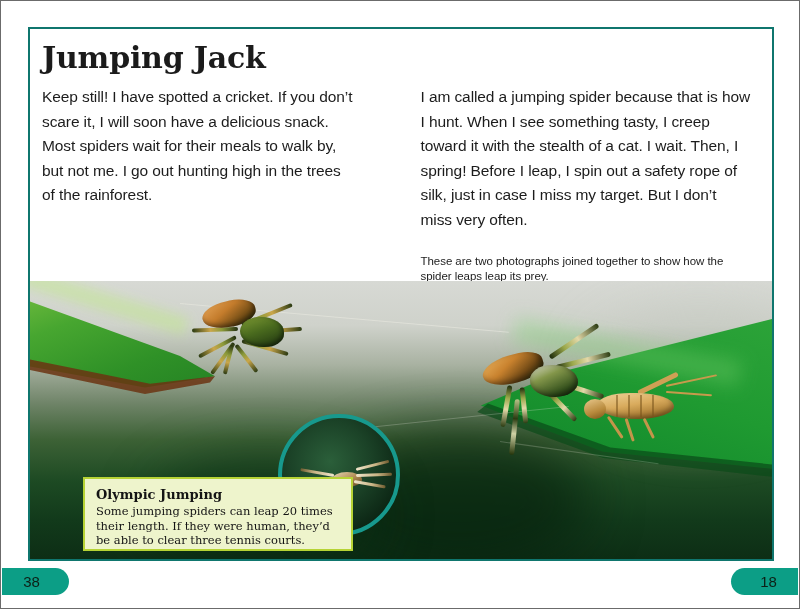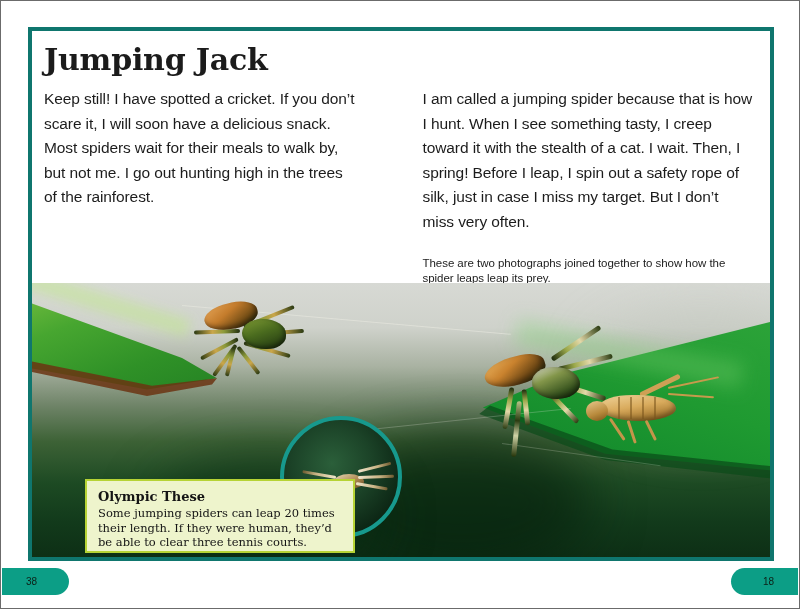--- a/index.html
+++ b/index.html
@@ -26,21 +26,21 @@
     border-bottom: 1px solid #6b6b6b;
   }
 
   
   #content-frame {
     position: absolute;
     left: 27px;
     top: 26px;
     width: 746px;
     height: 534px;
-    border: 4px solid #0f766e;
+    border: 2px solid #0f766e;
     box-sizing: border-box;
     background: #ffffff;
     overflow: hidden;
   }
 
   
   #text-area {
     position: absolute;
     left: 0;
     top: 0;
@@ -359,21 +359,21 @@
 
   
   .page-tab {
     position: absolute;
     top: 567px;
     height: 27px;
     background: #0c9e86;
     display: flex;
     align-items: center;
     font-family: "Liberation Sans", sans-serif;
-    font-size: 10px;
+    font-size: 15px;
     color: #0d2016;
   }
   #page-tab-left {
     left: 1px;
     width: 59px;
     border-top-right-radius: 14px;
     border-bottom-right-radius: 14px;
     justify-content: center;
     padding-right: 8px;
   }
@@ -473,21 +473,21 @@
           <div class="ileg g5"></div>
           <div class="ileg g6"></div>
           <div class="ibody"></div>
           <div class="ileg g1"></div>
           <div class="ileg g2"></div>
           <div class="ileg g3"></div>
         </div>
       </div>
 
       <div id="fact-box">
-        <p id="fact-title">Olympic These</p>
+        <p id="fact-title">Olympic Jumping</p>
         <p id="fact-body">Some jumping spiders can leap 20 times their length. If they were human, they’d be able to clear three tennis courts.</p>
       </div>
 
     </div>
   </div>
 
   <div class="page-tab" id="page-tab-left">38</div>
 
   <div class="page-tab" id="page-tab-right">18</div>
 

